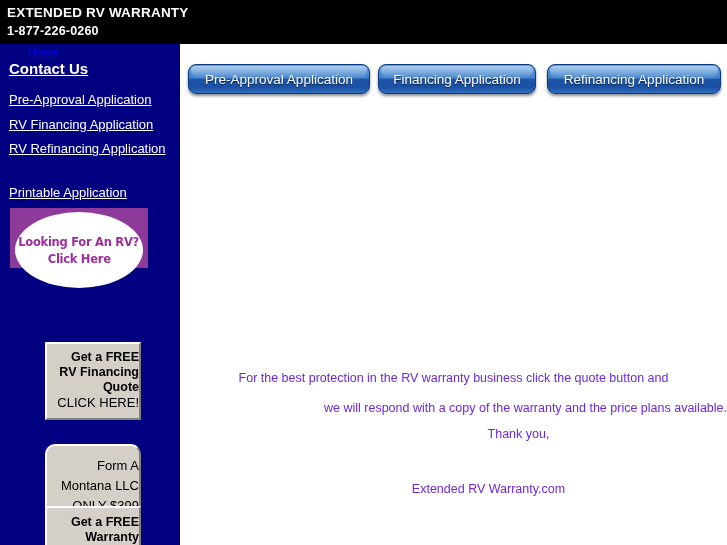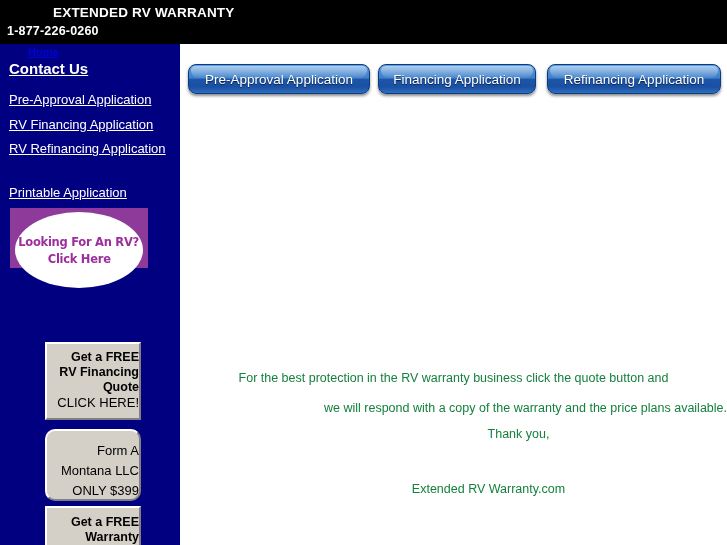--- a/index.html
+++ b/index.html
@@ -31,21 +31,20 @@
     overflow: hidden;
   }
   .topbar-title {
     position: absolute;
     left: 7px; top: 5px;
     color: #ffffff;
     font-size: 13.5px;
     font-weight: bold;
     letter-spacing: 0.2px;
     white-space: nowrap;
-    margin-left: 46px;
   }
   .topbar-phone {
     position: absolute;
     left: 7px; top: 24px;
     color: #ffffff;
     font-size: 12.5px;
     font-weight: bold;
     letter-spacing: 0.2px;
     white-space: nowrap;
   }
@@ -137,21 +136,21 @@
     border-left: 2px solid #ffffff;
     border-right: 2px solid #808080;
     border-bottom: 2px solid #808080;
     box-sizing: border-box;
     text-align: right;
     color: #000000;
     cursor: pointer;
     overflow: hidden;
   }
   .gbtn-1 { top: 298px; height: 78px; padding-top: 6px; }
-  .gbtn-2 { top: 385px; height: 72px; padding-top: 10px; border-radius: 10px; }
+  .gbtn-2 { top: 400px; height: 72px; padding-top: 10px; border-radius: 10px; }
   .gbtn-3 { top: 462px; height: 83px; padding-top: 7px; }
 
   .gbtn-b {
     font-size: 12.5px;
     font-weight: bold;
     line-height: 15px;
     white-space: nowrap;
   }
   .gbtn-n {
     font-size: 13px;
@@ -221,21 +220,21 @@
     white-space: nowrap;
   }
   .gl-1 { left: 8px;   width: 180px; }
   .gl-2 { left: 198px; width: 156px; }
   .gl-3 { left: 367px; width: 172px; }
 
   .body-text {
     position: absolute;
     left: 0;
     width: 547px;
-    color: #15803d;
+    color: #6d28d9;
     font-size: 12.5px;
     white-space: nowrap;
   }
   .bt-1 { top: 327px; text-align: center; }
   .bt-2 { top: 357px; text-align: right; }
   .bt-3 { top: 383px; text-align: center; padding-left: 130px; box-sizing: border-box; }
   .bt-4 { top: 438px; text-align: center; padding-left: 70px; box-sizing: border-box; }
 </style>
 </head>
 <body>

